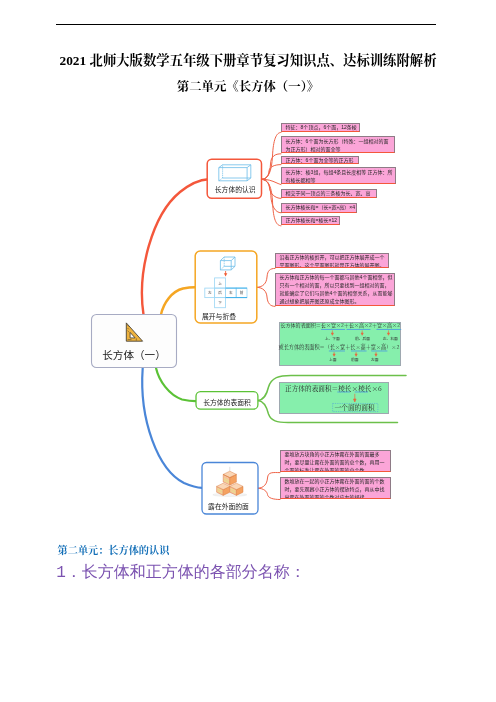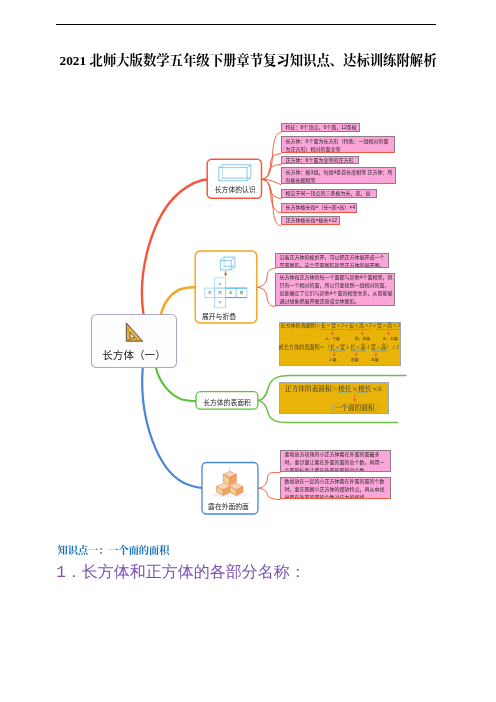--- a/index.html
+++ b/index.html
@@ -14,35 +14,36 @@
   .sub{position:absolute;color:#7B52B0;font-size:16px;white-space:nowrap;
       font-family:Liberation Mono, monospace;text-align:center;}
   .para{position:absolute;font-size:9.93px;color:#333333;line-height:20px;
       font-family:"Liberation Serif","Noto Serif CJK SC",serif;}
   svg.mm{position:absolute;left:0;top:0;}
   .pk{position:absolute;box-sizing:border-box;white-space:normal;background:#FBA5D8;
       border-top:0.8px solid #8e7b86;border-left:0.8px solid #8e7b86;border-right:0.8px solid #8e7b86;
       border-bottom:1.7px solid #F4573B;
       font-family:"Liberation Sans","Noto Sans CJK SC",sans-serif;font-size:5.0px;line-height:7.9px;
       color:#262626;padding:0.4px 1px 0 3.6px;overflow:hidden;}
-  .fbox{position:absolute;box-sizing:border-box;background:#eab308;border:0.8px solid #9EA8B0;}
+  .fbox{position:absolute;box-sizing:border-box;background:#86efac;border:0.8px solid #9EA8B0;}
   .fline{position:absolute;white-space:nowrap;line-height:6px;color:#2b2b2b;
          font-family:"Noto Serif CJK SC","Liberation Serif",serif;}
   .flbl{position:absolute;white-space:nowrap;font-size:3.75px;line-height:5px;color:#333;
          font-family:"Liberation Sans","Noto Sans CJK SC",sans-serif;}
   .flbl2{position:absolute;white-space:nowrap;font-size:6.68px;line-height:7px;color:#2b2b2b;
          font-family:"Noto Serif CJK SC","Liberation Serif",serif;}
   svg.fov{position:absolute;left:0;top:0;overflow:visible;}
 </style>
 </head>
 <body>
 
 <div class="page">
   <div class="rule"></div>
   <div class="title title1">2021 北师大版数学五年级下册章节复习知识点、达标训练附解析</div>
+  <div class="title title2">第二单元《长方体（一）》</div>
 
   <svg class="mm" width="496" height="702" viewBox="0 0 496 702">
     <g fill="none">
 
       <path d="M143.5,314.5 C137,272 152,215 180,192 C193,181.5 202,179.5 208.5,179.2" stroke="#F4573B" stroke-width="2.4" stroke-linecap="round"></path>
 
       <path d="M161,314.5 C163.5,303 172,291 183,288.5 C189,287.4 193,287.3 195,287.3" stroke="#F5A623" stroke-width="2.4" stroke-linecap="round"></path>
 
       <path d="M156,368 C159,381 169,395 182,399.5 C189,401 193,401.2 195.5,401.2" stroke="#5BC236" stroke-width="2.2" stroke-linecap="round"></path>
 
@@ -216,15 +217,15 @@
         <path d="M57.3,9.0 L70.0,9.0 M74.8,9.0 L88.0,9.0"></path>
       </g>
       <rect x="52.6" y="20.5" width="45.3" height="8.1" fill="none" stroke="#51A4DA" stroke-width="0.55" stroke-dasharray="1.3,1.0"></rect>
       <g stroke="#E8673C" stroke-width="0.65" fill="#E8673C">
         <path d="M74.8,10.8 L74.8,17.0" fill="none"></path>
         <path d="M74.8,19.0 L73.5,16.0 L76.1,16.0 Z"></path>
       </g>
     </svg>
   </div>
 
-  <div class="kp" style="left:57.6px;top:541.5px">知识点一：一个面的面积</div>
+  <div class="kp" style="left:57.6px;top:541.5px">第二单元：长方体的认识</div>
   <div class="sub" style="left:56.2px;top:561.6px">1．长方体和正方体的各部分名称：</div>
 </div>
 
 </body></html>

